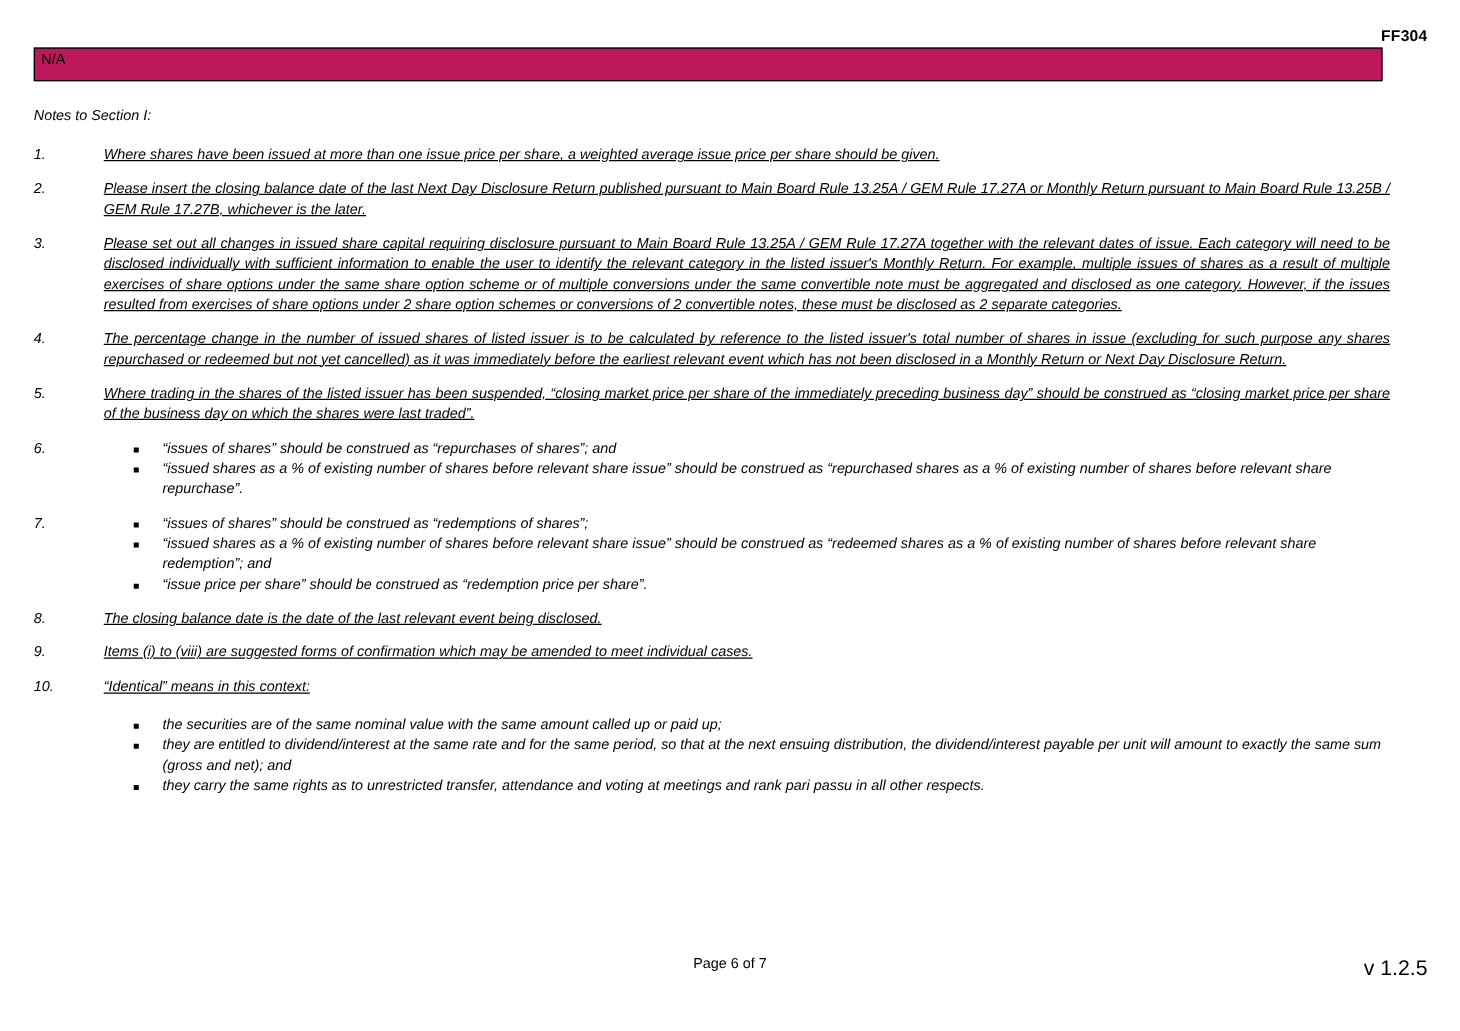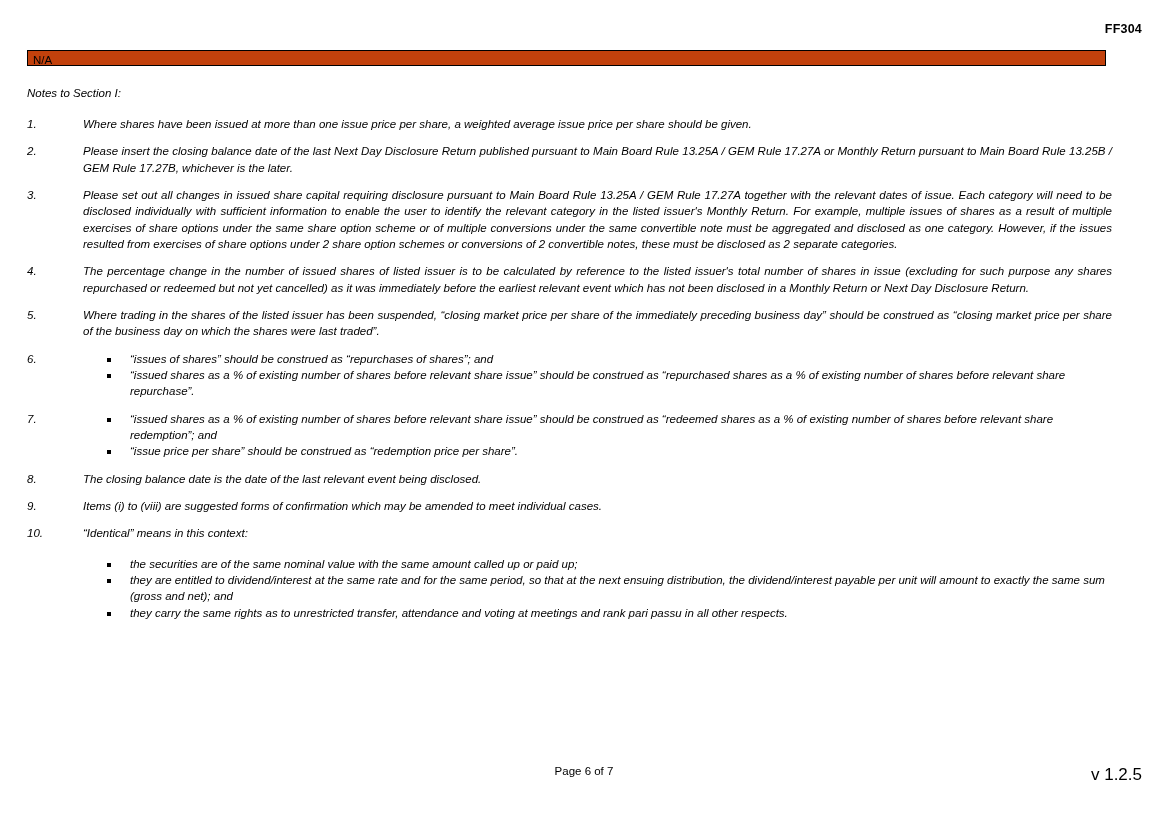--- a/index.html
+++ b/index.html
@@ -25,27 +25,27 @@
   .form-code {
     position: absolute;
     top: 22px;
     right: 26px;
     font-size: 12.5px;
     font-weight: bold;
     letter-spacing: 0.2px;
   }
   .na-box {
     position: absolute;
-    top: 50px;
+    top: 38px;
     left: 27px;
     width: 1079px;
-    height: 16px;
+    height: 27px;
     border: 1px solid #000000;
     box-sizing: border-box;
-    background: #c2410c;
+    background: #be185d;
   }
   .na-box .na-text {
     display: block;
     font-size: 11.5px;
     padding: 3px 0 0 5px;
     font-style: normal;
   }
   .notes-heading {
     position: absolute;
     top: 87px;
@@ -74,20 +74,21 @@
   }
   .note-body {
     flex: 1 1 auto;
     font-size: 11.5px;
     font-style: italic;
     line-height: 1.42;
     text-align: justify;
   }
   .note-body p {
     margin: 0;
+    text-decoration: underline;
   }
   ul.bullets {
     list-style: none;
     margin: 0;
     padding: 0;
   }
   ul.bullets li {
     position: relative;
     padding-left: 47px;
     font-size: 11.5px;
@@ -186,20 +187,21 @@
           <li>“issues of shares” should be construed as “repurchases of shares”; and</li>
           <li>“issued shares as a % of existing number of shares before relevant share issue” should be construed as “repurchased shares as a % of existing number of shares before relevant share repurchase”.</li>
         </ul>
       </div>
     </div>
 
     <div class="note">
       <div class="note-num">7.</div>
       <div class="note-body">
         <ul class="bullets">
+          <li>“issues of shares” should be construed as “redemptions of shares”;</li>
           <li>“issued shares as a % of existing number of shares before relevant share issue” should be construed as “redeemed shares as a % of existing number of shares before relevant share redemption”; and</li>
           <li>“issue price per share” should be construed as “redemption price per share”.</li>
         </ul>
       </div>
     </div>
 
     <div class="note">
       <div class="note-num">8.</div>
       <div class="note-body">
         <p>The closing balance date is the date of the last relevant event being disclosed.</p>

